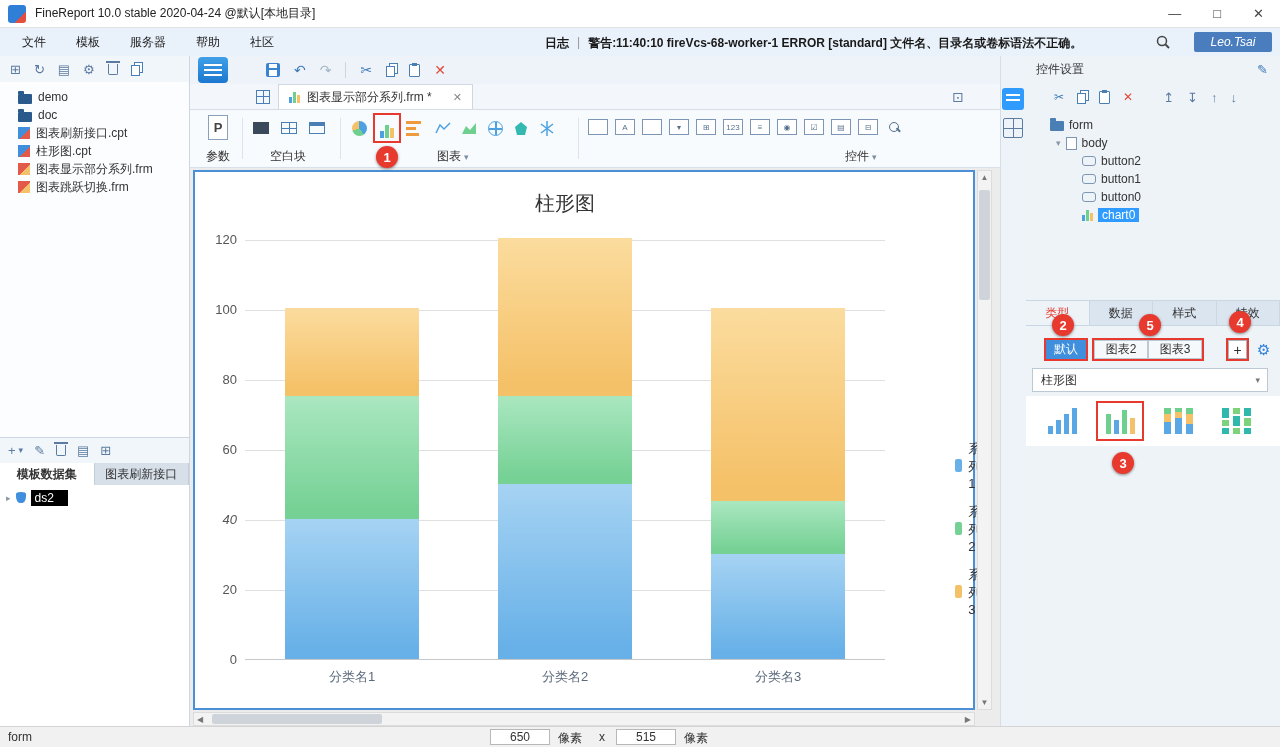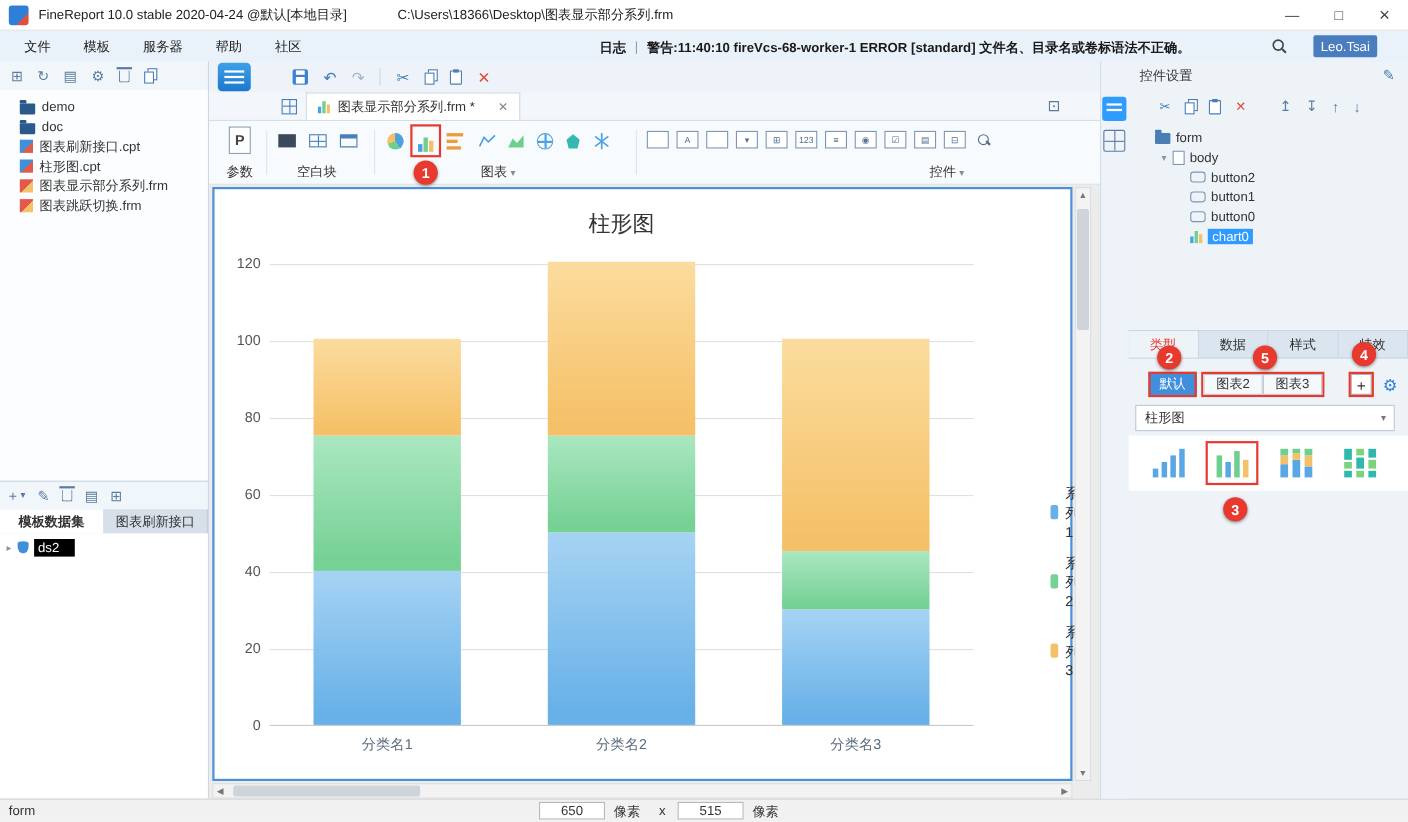--- a/index.html
+++ b/index.html
@@ -14,21 +14,21 @@
 #tb-path { margin-left:46px; color:#222; }
 #win-controls { margin-left:auto; display:flex; gap:32px; margin-right:16px; color:#444; font-size:13px; }
 
 
 #menubar { left:0; top:28px; width:1280px; height:28px; background:#e9f1fa; }
 #menu-items { position:absolute; left:22px; top:6px; display:flex; gap:30px; }
 .menu-item { color:#222; cursor:default; }
 #mb-status { position:absolute; left:545px; top:7px; display:flex; gap:8px; font-weight:bold; color:#1a1a1a; white-space:nowrap; }
 #mb-sep { color:#999; font-weight:normal; }
 #search-icon { position:absolute; left:1155px; top:6px; }
-#user-btn { position:absolute; left:1194px; top:4px; width:58px; height:20px; background:#4a7dbd; color:#fff; display:flex; align-items:center; justify-content:center; border-radius:2px; }
+#user-btn { position:absolute; left:1194px; top:4px; width:78px; height:20px; background:#4a7dbd; color:#fff; display:flex; align-items:center; justify-content:center; border-radius:2px;font-style:italic; }
 
 
 #left-toolbar { left:0; top:56px; width:190px; height:26px; background:#f1f6fa; display:flex; align-items:center; gap:13px; padding-left:10px; border-right:1px solid #ccd7e3; }
 .lico { color:#5c7ba0; font-size:13px; line-height:1; }
 .shape-trash { width:10px; height:11px; border:1px solid #5c7ba0; border-top:none; border-radius:0 0 2px 2px; position:relative; }
 .shape-trash::before { content:""; position:absolute; top:-3px; left:-3px; right:-3px; height:2px; background:#5c7ba0; }
 .shape-copy { width:9px; height:11px; border:1px solid #4a7fb5; background:#fff; box-shadow:3px -3px 0 -1px #fff,3px -3px 0 0 #4a7fb5; margin-top:3px; }
 .shape-paste { width:11px; height:13px; border:1px solid #4a7fb5; border-radius:1px; background:#fff; position:relative; }
 .shape-paste::before { content:""; position:absolute; top:-2px; left:2px; width:5px; height:3px; background:#4a7fb5; }
 .shape-save { width:14px; height:14px; background:#3b82d0; border-radius:2px; position:relative; }
@@ -174,21 +174,20 @@
 #badge3 { left:1112px; top:452px; }
 #badge4 { left:1229px; top:311px; }
 #badge5 { left:1139px; top:314px; }
 </style>
 </head>
 <body>
 
 <div id="titlebar" class="abs" data-name="title-bar">
   <span class="logo" data-name="finereport-logo-icon"></span>
   <span id="tb-title" data-name="app-title">FineReport 10.0 stable 2020-04-24 @默认[本地目录]</span>
-  <span id="tb-path" data-name="file-path">C:\Users\18366\Desktop\图表显示部分系列.frm</span>
   <span id="win-controls" data-name="window-controls">
     <span data-name="minimize-button">—</span>
     <span data-name="maximize-button">□</span>
     <span data-name="close-button">✕</span>
   </span>
 </div>
 
 <div id="menubar" class="abs" data-name="menu-bar">
   <span id="menu-items" data-name="menu-items">
       <span class="menu-item" data-name="menu-item-0">文件</span>
@@ -388,21 +387,21 @@
           <span class="swatch" data-name="legend-swatch" style="background: rgb(118, 209, 149);"></span>
           <span data-name="legend-label">系列2</span>
         </div>
         <div class="legend-item" data-name="legend-item">
           <span class="swatch" data-name="legend-swatch" style="background: rgb(245, 193, 104);"></span>
           <span data-name="legend-label">系列3</span>
         </div>
       </div>
   <div class="ytick" data-name="y-axis-tick-label" style="top: 480px;">0</div>
       <div class="ytick" data-name="y-axis-tick-label" style="top: 410px;">20</div>
-      <div class="ytick" data-name="y-axis-tick-label" style="top: 340px;">40</div>
+      <div class="ytick" data-name="y-axis-tick-label" style="top: 340px; font-style: italic;">40</div>
       <div class="ytick" data-name="y-axis-tick-label" style="top: 270px;">60</div>
       <div class="ytick" data-name="y-axis-tick-label" style="top: 200px;">80</div>
       <div class="ytick" data-name="y-axis-tick-label" style="top: 130px;">100</div>
       <div class="ytick" data-name="y-axis-tick-label" style="top: 60px;">120</div>
       <div class="xlabel" data-name="x-axis-category-label" style="left: 97px;">分类名1</div>
       <div class="xlabel" data-name="x-axis-category-label" style="left: 310px;">分类名2</div>
       <div class="xlabel" data-name="x-axis-category-label" style="left: 523px;">分类名3</div>
     </div>
 </div>
 

